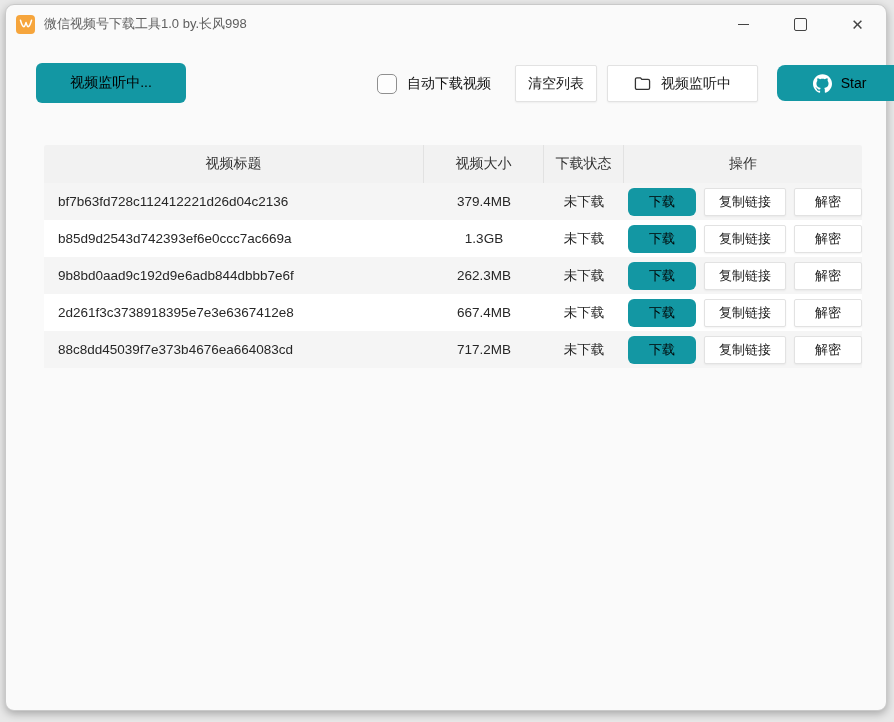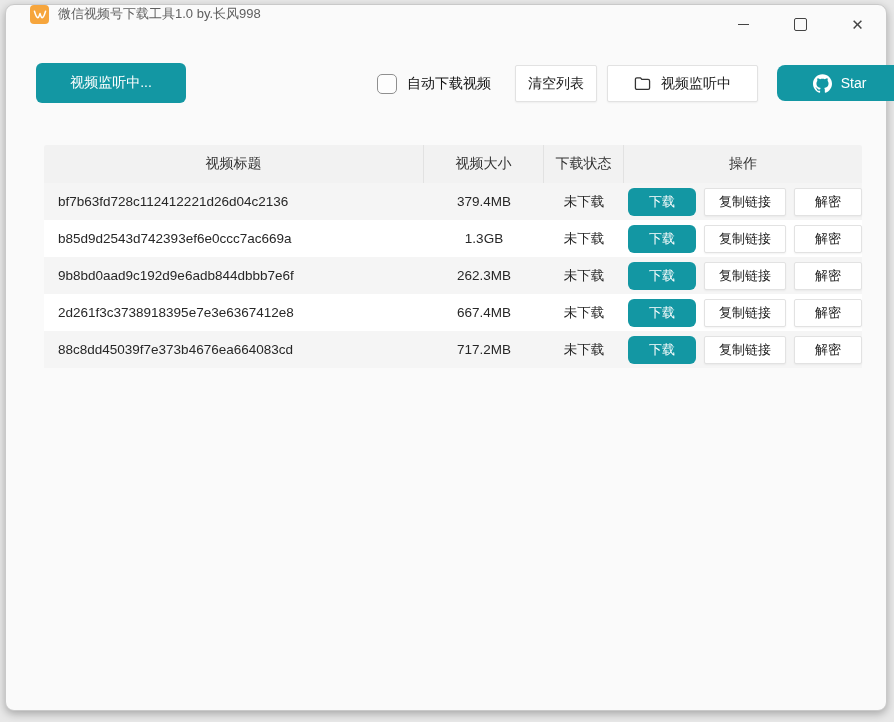--- a/index.html
+++ b/index.html
@@ -9,34 +9,34 @@
     font-family:"Liberation Sans","DejaVu Sans",sans-serif;
     -webkit-font-smoothing:antialiased;
   }
   .window{
     position:absolute;left:5px;top:4px;width:882px;height:707px;
     background:#fafafa;border:1px solid #c9c9c9;border-radius:9px;
     box-shadow:0 3px 8px rgba(0,0,0,0.28);
     box-sizing:border-box;
   }
   
-  .titlebar{height:38px;display:flex;align-items:flex-start;padding-left:24px;}
+  .titlebar{height:38px;display:flex;align-items:center;padding-left:10px;}
   .app-icon{
     width:19px;height:19px;border-radius:4px;background:#f6a53c;
     display:flex;align-items:center;justify-content:center;margin-right:9px;flex:0 0 auto;
   }
   .title-text{font-size:13px;color:#5e5e5e;}
   .win-controls{margin-left:auto;display:flex;height:100%;}
   .win-btn{width:57px;height:100%;display:flex;align-items:center;justify-content:center;color:#404040;}
   .min-glyph{width:11px;height:1px;background:#444;display:block;}
   .max-glyph{width:11px;height:11px;border:1px solid #444;border-radius:2px;display:block;}
   .close-glyph{font-size:15px;color:#444;font-weight:300;line-height:1;}
   
   .btn{cursor:default;display:flex;align-items:center;justify-content:center;box-sizing:border-box;}
-  .btn-teal{background:#1397a3;color:#ffffff;border:none;border-radius:6px;}
+  .btn-teal{background:#1397a3;color:#000000;border:none;border-radius:6px;}
   .btn-white{background:#ffffff;color:#1a1a1a;border:1px solid #e2e2e2;border-radius:2px;box-shadow:0 1px 2px rgba(0,0,0,0.05);}
   .btn-listen{position:absolute;left:30px;top:58px;width:150px;height:40px;font-size:14px;}
   .checkbox-group{position:absolute;left:371px;top:67px;height:24px;display:flex;align-items:center;gap:10px;}
   .checkbox-box{width:20px;height:20px;border:1px solid #8f8f8f;border-radius:5px;background:#fdfdfd;box-sizing:border-box;}
   .checkbox-label{font-size:14px;color:#111;}
   .btn-clear{position:absolute;left:509px;top:60px;width:82px;height:37px;font-size:14px;}
   .btn-opendir{position:absolute;left:601px;top:60px;width:151px;height:37px;font-size:14px;gap:10px;}
   .btn-star{position:absolute;left:771px;top:60px;width:125px;height:36px;font-size:14px;border-radius:8px;gap:9px;}
   
   .table{position:absolute;left:38px;top:140px;width:818px;}

